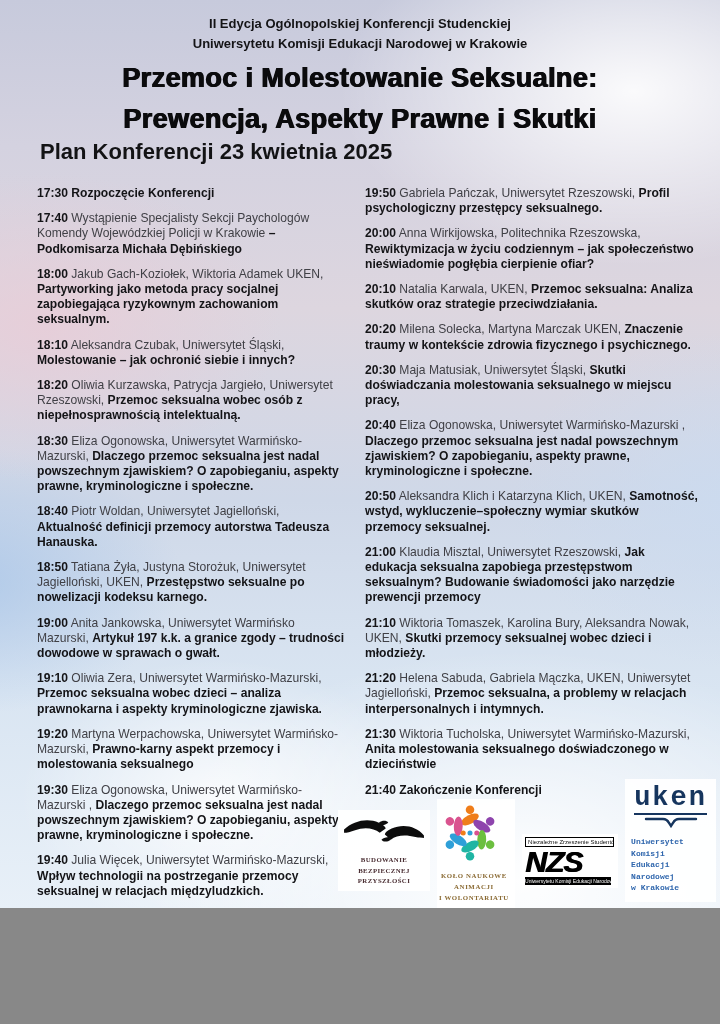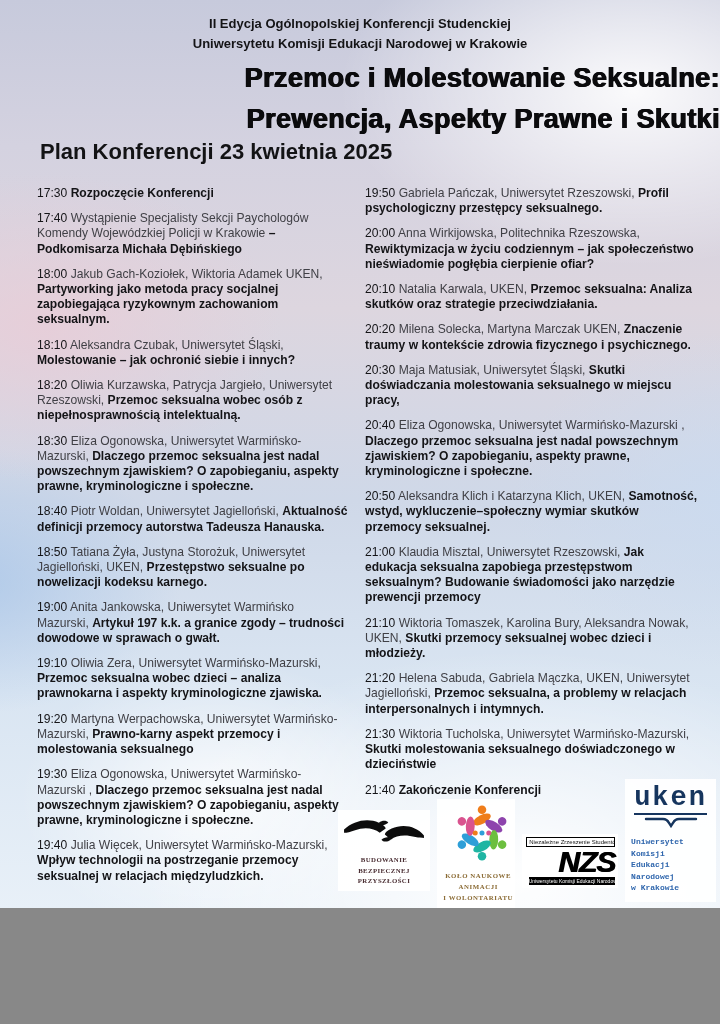--- a/index.html
+++ b/index.html
@@ -10,33 +10,33 @@
       radial-gradient(ellipse 340px 220px at 6% 36%, rgba(232,205,216,.85), rgba(232,205,216,0) 70%),
       radial-gradient(ellipse 300px 190px at -4% 64%, rgba(166,196,232,.75), rgba(166,196,232,0) 70%),
       radial-gradient(ellipse 420px 250px at 88% 10%, rgba(255,255,255,.9), rgba(255,255,255,0) 70%),
       radial-gradient(ellipse 520px 320px at 72% 97%, rgba(255,255,255,.95), rgba(255,255,255,0) 72%),
       radial-gradient(ellipse 330px 240px at 103% 55%, rgba(203,219,240,.85), rgba(203,219,240,0) 70%),
       radial-gradient(ellipse 280px 200px at 30% 88%, rgba(255,255,255,.8), rgba(255,255,255,0) 70%),
       linear-gradient(180deg,#c7cadc 0%,#d4d2e0 16%,#ddd6df 34%,#cfd8e8 55%,#d9e5f2 76%,#e8f0f8 100%);
   }
   .header{position:absolute;top:14px;left:0;right:0;text-align:center;
     font-size:13px;font-weight:700;line-height:1.5;color:#141416;}
-  .main-title{position:absolute;top:58px;left:0;right:0;text-align:right;
+  .main-title{position:absolute;top:58px;left:0;right:0;text-align:center;
     font-size:27px;font-weight:900;line-height:1.5;color:#0b0b0d;letter-spacing:.4px;
     text-shadow:.6px 0 0 currentColor,-.6px 0 0 currentColor;}
   .plan-heading{position:absolute;top:139px;left:40px;font-size:22px;font-weight:700;color:#131315;}
   .columns{position:absolute;top:186px;left:37px;display:flex;gap:17px;}
   .col-left{width:311px;}
   .col-right{width:333px;}
   .entry{margin:0 0 10px 0;font-size:12.1px;line-height:15.2px;color:#404046;}
-  .entry .time{font-weight:400;color:#141417;}
+  .entry .time{font-weight:700;color:#141417;}
   .entry .talk-title{font-weight:700;color:#141417;}
   
   .footer{position:absolute;left:338px;bottom:0;width:378px;display:flex;align-items:flex-end;gap:7px;}
-  .logo-card{display:flex;flex-direction:column;align-items:flex-end;background:rgba(255,255,255,.92);}
+  .logo-card{display:flex;flex-direction:column;align-items:flex-start;background:rgba(255,255,255,.92);}
   .logo-hands{width:98px;padding:5px 3px;margin-bottom:17px;}
   .hands-caption{font-family:"Liberation Serif",serif;font-size:6.8px;font-weight:700;
     letter-spacing:.4px;color:#4a2e33;text-align:center;white-space:pre-line;line-height:1.5;margin-top:2px;}
   .logo-kolo{width:92px;padding:3px 2px 4px;margin-bottom:0;}
   .kolo-caption{font-family:"Liberation Serif",serif;font-size:6.8px;font-weight:700;
     letter-spacing:.6px;color:#8a6a33;text-align:center;white-space:pre-line;line-height:1.6;margin-top:3px;}
   .logo-nzs{width:90px;padding:3px;margin-bottom:20px;}
   .nzs-top{border:1px solid #000;color:#111;font-size:6px;line-height:1.4;padding:0 2px;
     width:92%;text-align:center;white-space:nowrap;overflow:hidden;}
   .nzs-big{font-size:30px;font-weight:900;font-style:italic;line-height:1;color:#000;
@@ -108,21 +108,21 @@
     <p class="entry"><span class="time">20:40</span> <span>Eliza Ogonowska, Uniwersytet Warmińsko-Mazurski ,</span> <span class="talk-title">Dlaczego przemoc seksualna jest nadal powszechnym zjawiskiem? O zapobieganiu, aspekty prawne, kryminologiczne i społeczne.</span></p>
 
     <p class="entry"><span class="time">20:50</span> <span>Aleksandra Klich i Katarzyna Klich, UKEN,</span> <span class="talk-title">Samotność, wstyd, wykluczenie–społeczny wymiar skutków przemocy seksualnej.</span></p>
 
     <p class="entry"><span class="time">21:00</span> <span>Klaudia Misztal, Uniwersytet Rzeszowski,</span> <span class="talk-title">Jak edukacja seksualna zapobiega przestępstwom seksualnym? Budowanie świadomości jako narzędzie prewencji przemocy</span></p>
 
     <p class="entry"><span class="time">21:10</span> <span>Wiktoria Tomaszek, Karolina Bury, Aleksandra Nowak, UKEN,</span> <span class="talk-title">Skutki przemocy seksualnej wobec dzieci i młodzieży.</span></p>
 
     <p class="entry"><span class="time">21:20</span> <span>Helena Sabuda, Gabriela Mączka, UKEN, Uniwersytet Jagielloński,</span> <span class="talk-title">Przemoc seksualna, a problemy w relacjach interpersonalnych i intymnych.</span></p>
 
-    <p class="entry"><span class="time">21:30</span> <span>Wiktoria Tucholska, Uniwersytet Warmińsko-Mazurski,</span> <span class="talk-title">Skutki molestowania seksualnego doświadczonego w dzieciństwie</span></p>
+    <p class="entry"><span class="time">21:30</span> <span>Wiktoria Tucholska, Uniwersytet Warmińsko-Mazurski,</span> <span class="talk-title">Anita molestowania seksualnego doświadczonego w dzieciństwie</span></p>
 
     <p class="entry"><span class="time">21:40</span> <span></span> <span class="talk-title">Zakończenie Konferencji</span></p>
   </div>
   </div>
 
   <div class="footer">
 
     <div class="logo-card logo-hands">
       <span>
         <svg width="86" height="34" viewBox="0 0 100 40" aria-hidden="true">

